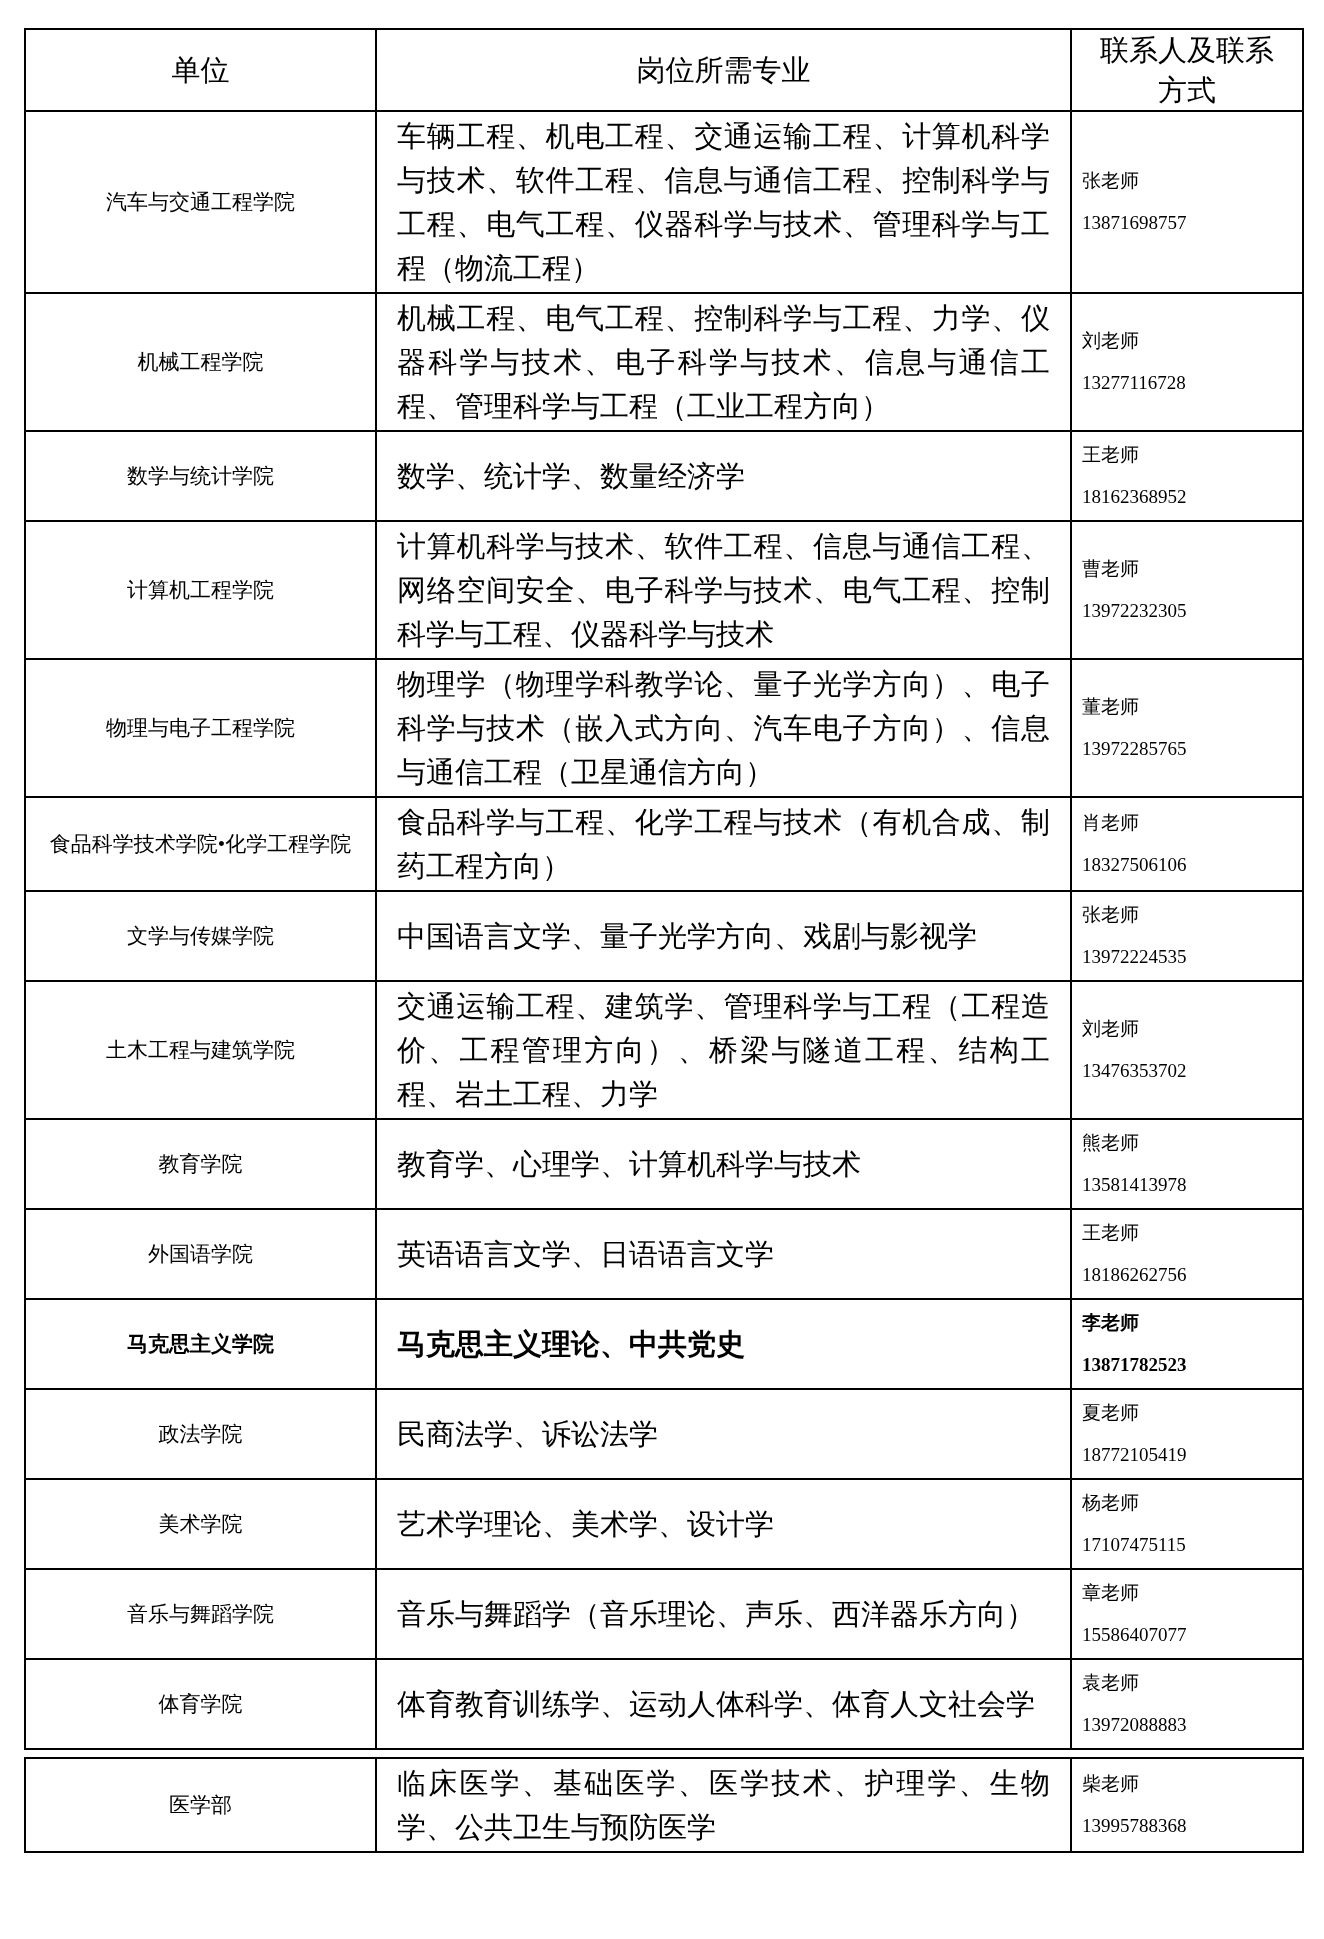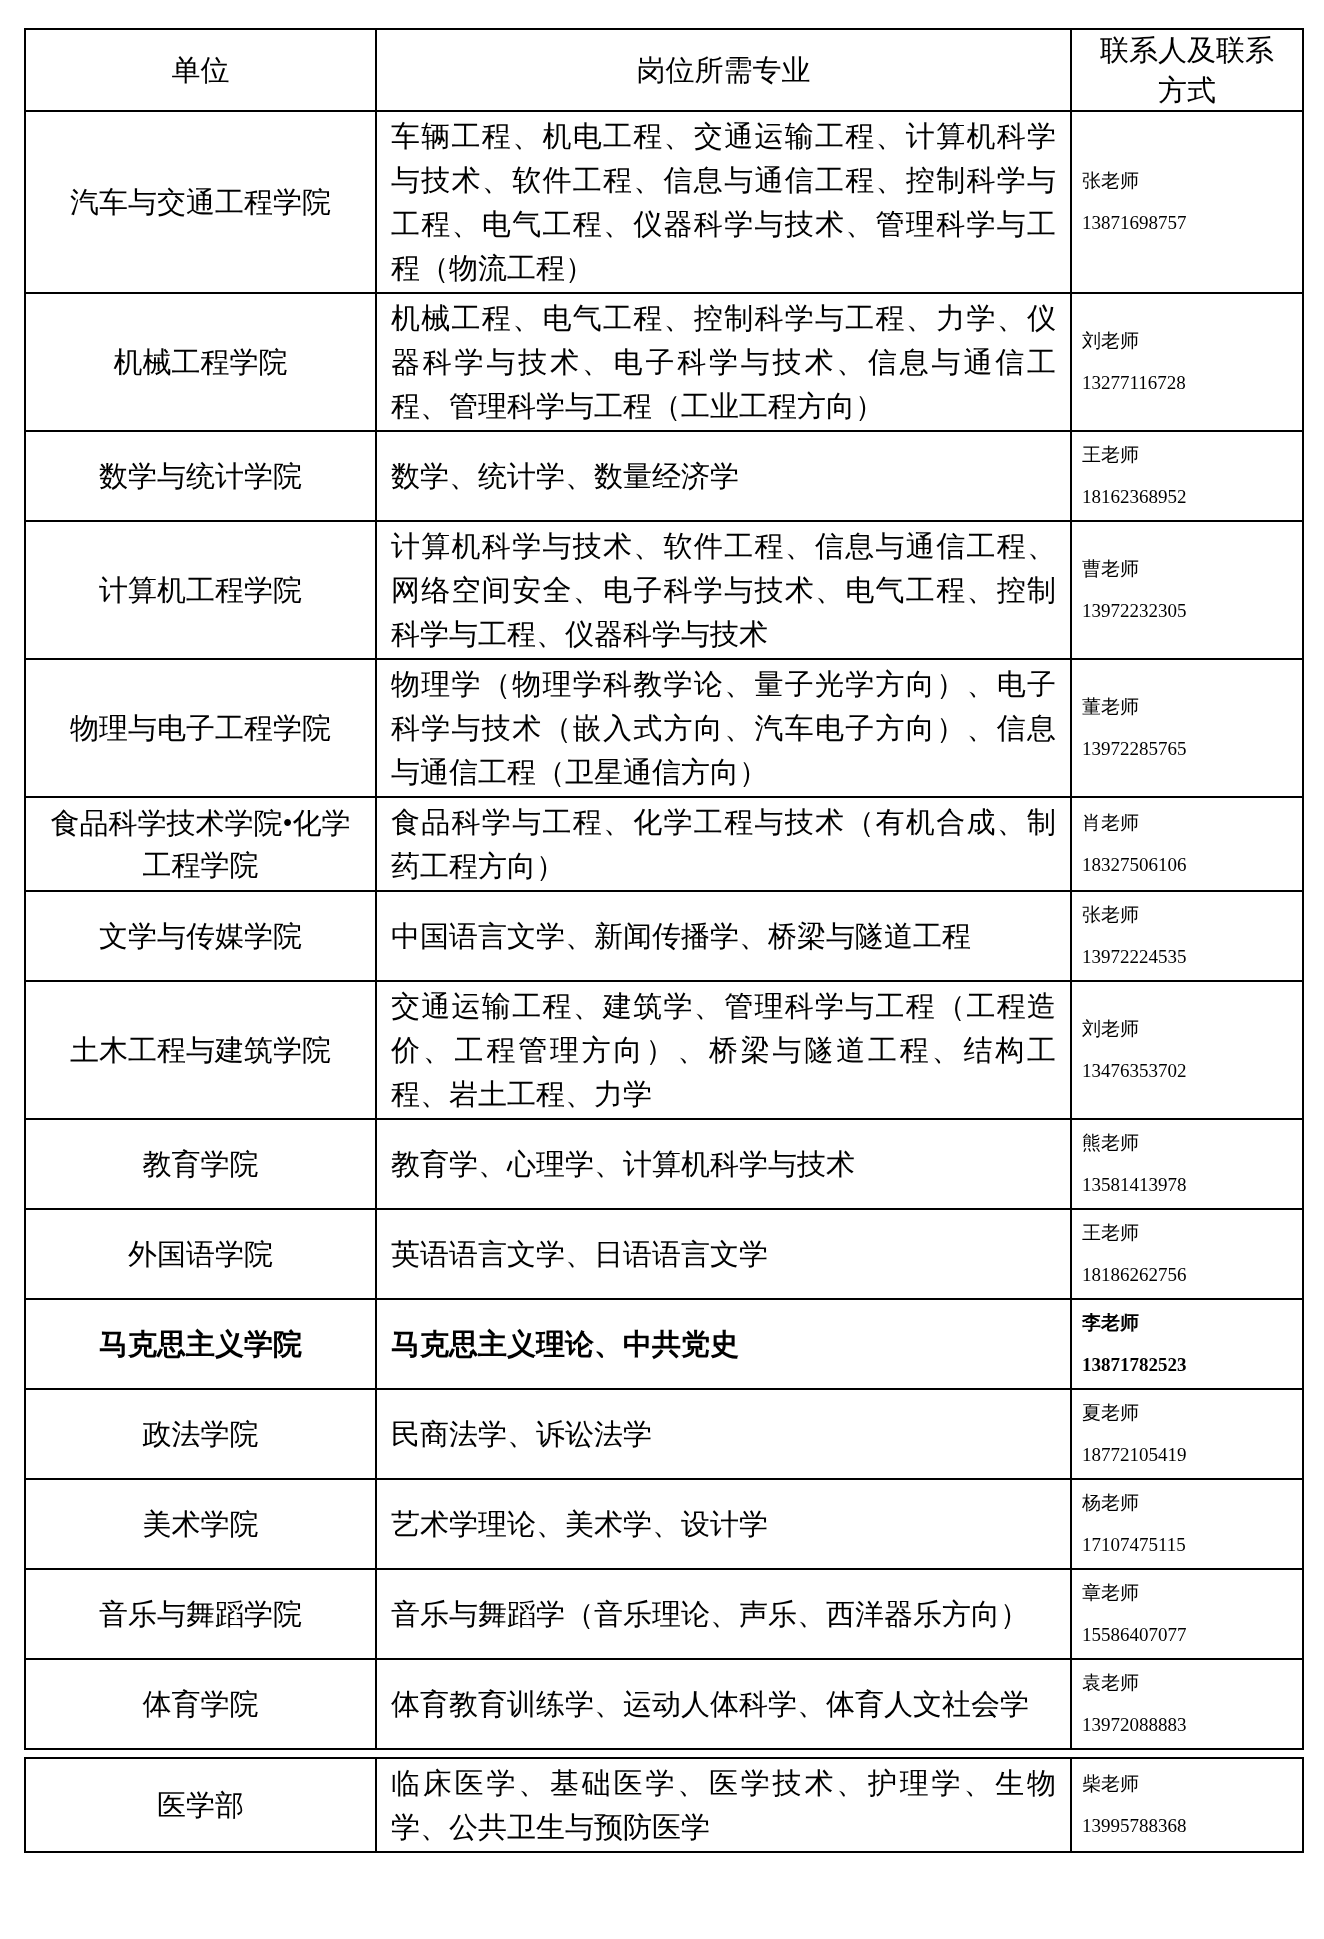--- a/index.html
+++ b/index.html
@@ -27,34 +27,34 @@
     font-weight: normal;
     font-size: 29px;
     line-height: 40px;
     height: 82px;
     text-align: center;
     vertical-align: middle;
     padding: 0 22px;
     word-break: break-all;
   }
   td.unit-cell {
-    font-size: 29px;
+    font-size: 21px;
     line-height: 42px;
     text-align: center;
     vertical-align: middle;
     padding: 2px 20px;
     word-break: break-all;
   }
   td.majors-cell {
     font-size: 29px;
     line-height: 44px;
     text-align: justify;
     text-justify: inter-character;
     vertical-align: middle;
-    padding: 2px 14px;
+    padding: 2px 20px;
     word-break: break-all;
   }
   td.contact-cell {
     font-size: 19px;
     line-height: 42px;
     text-align: left;
     vertical-align: middle;
     padding: 2px 10px;
     word-break: break-all;
   }
@@ -124,21 +124,21 @@
         <tr style="height: 85px;">
           <td class="unit-cell">食品科学技术学院•化学工程学院</td>
           <td class="majors-cell">食品科学与工程、化学工程与技术（有机合成、制药工程方向）</td>
           <td class="contact-cell">
             <div>肖老师</div>
             <div>18327506106</div>
           </td>
         </tr>
         <tr style="height: 82px;">
           <td class="unit-cell">文学与传媒学院</td>
-          <td class="majors-cell">中国语言文学、新闻传播学、桥梁与隧道工程</td>
+          <td class="majors-cell">中国语言文学、量子光学方向、戏剧与影视学</td>
           <td class="contact-cell">
             <div>张老师</div>
             <div>13972224535</div>
           </td>
         </tr>
         <tr style="height: 126px;">
           <td class="unit-cell">土木工程与建筑学院</td>
           <td class="majors-cell">交通运输工程、建筑学、管理科学与工程（工程造价、工程管理方向）、桥梁与隧道工程、结构工程、岩土工程、力学</td>
           <td class="contact-cell">
             <div>刘老师</div>

